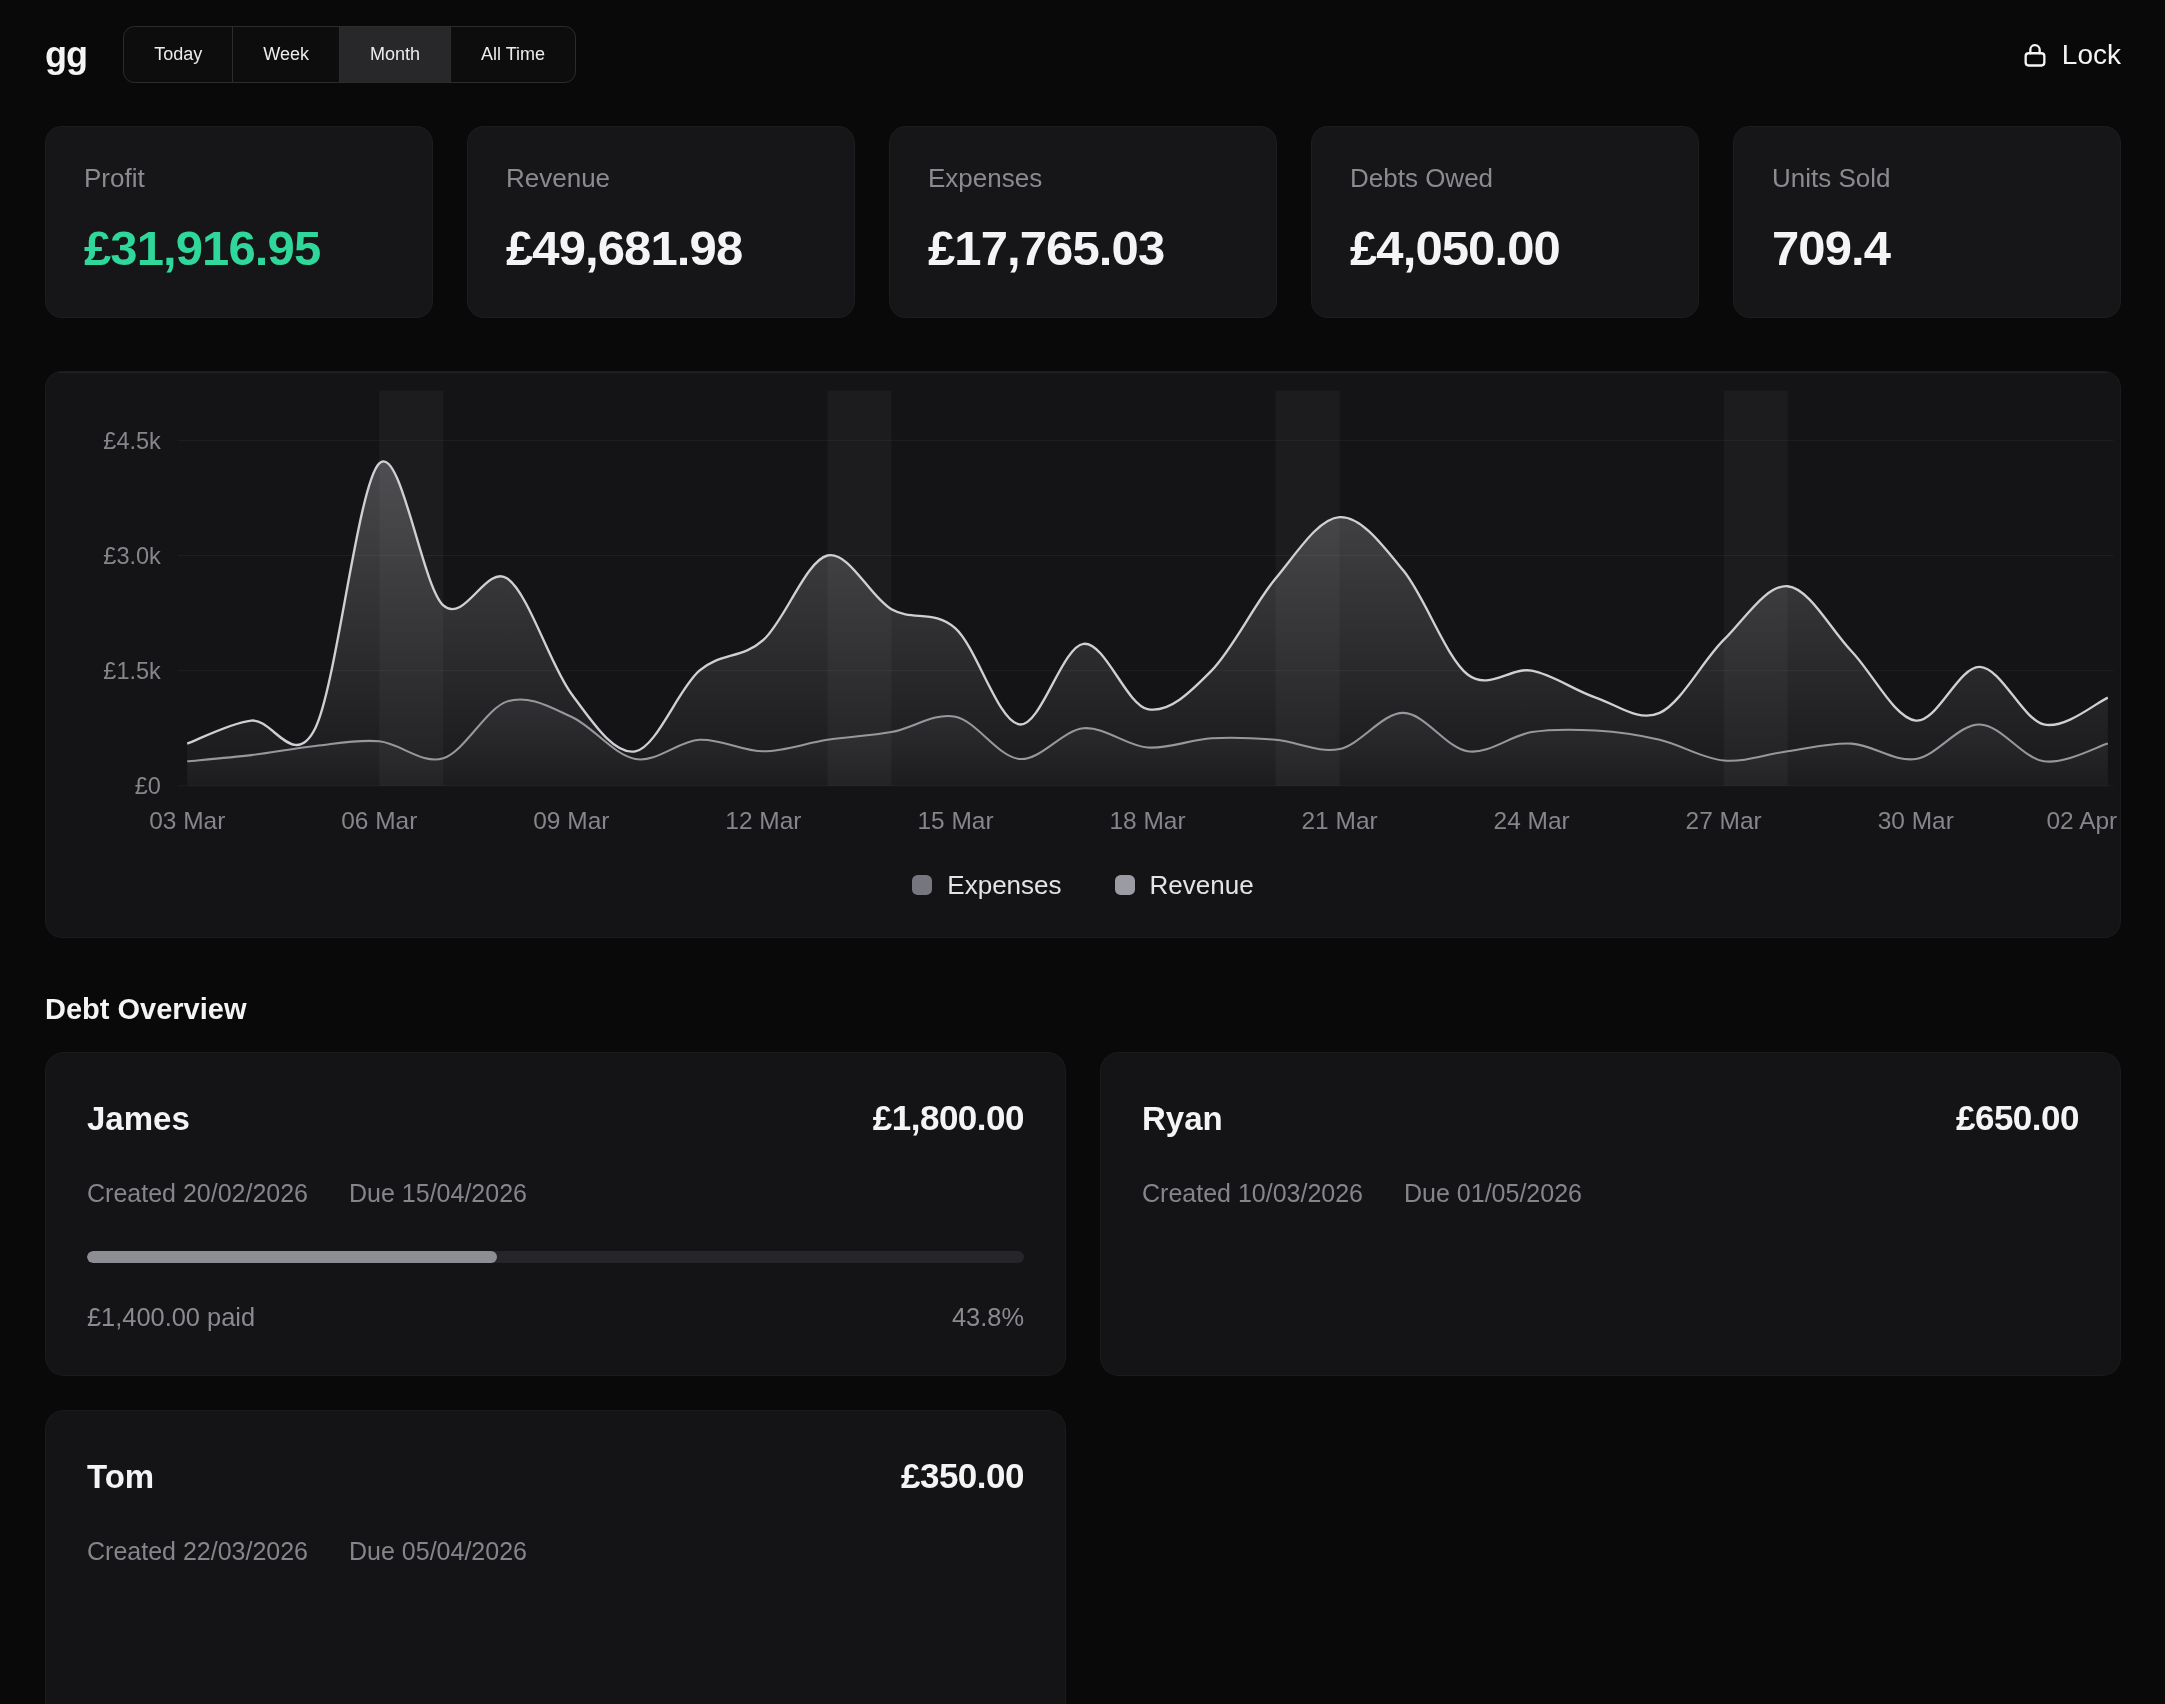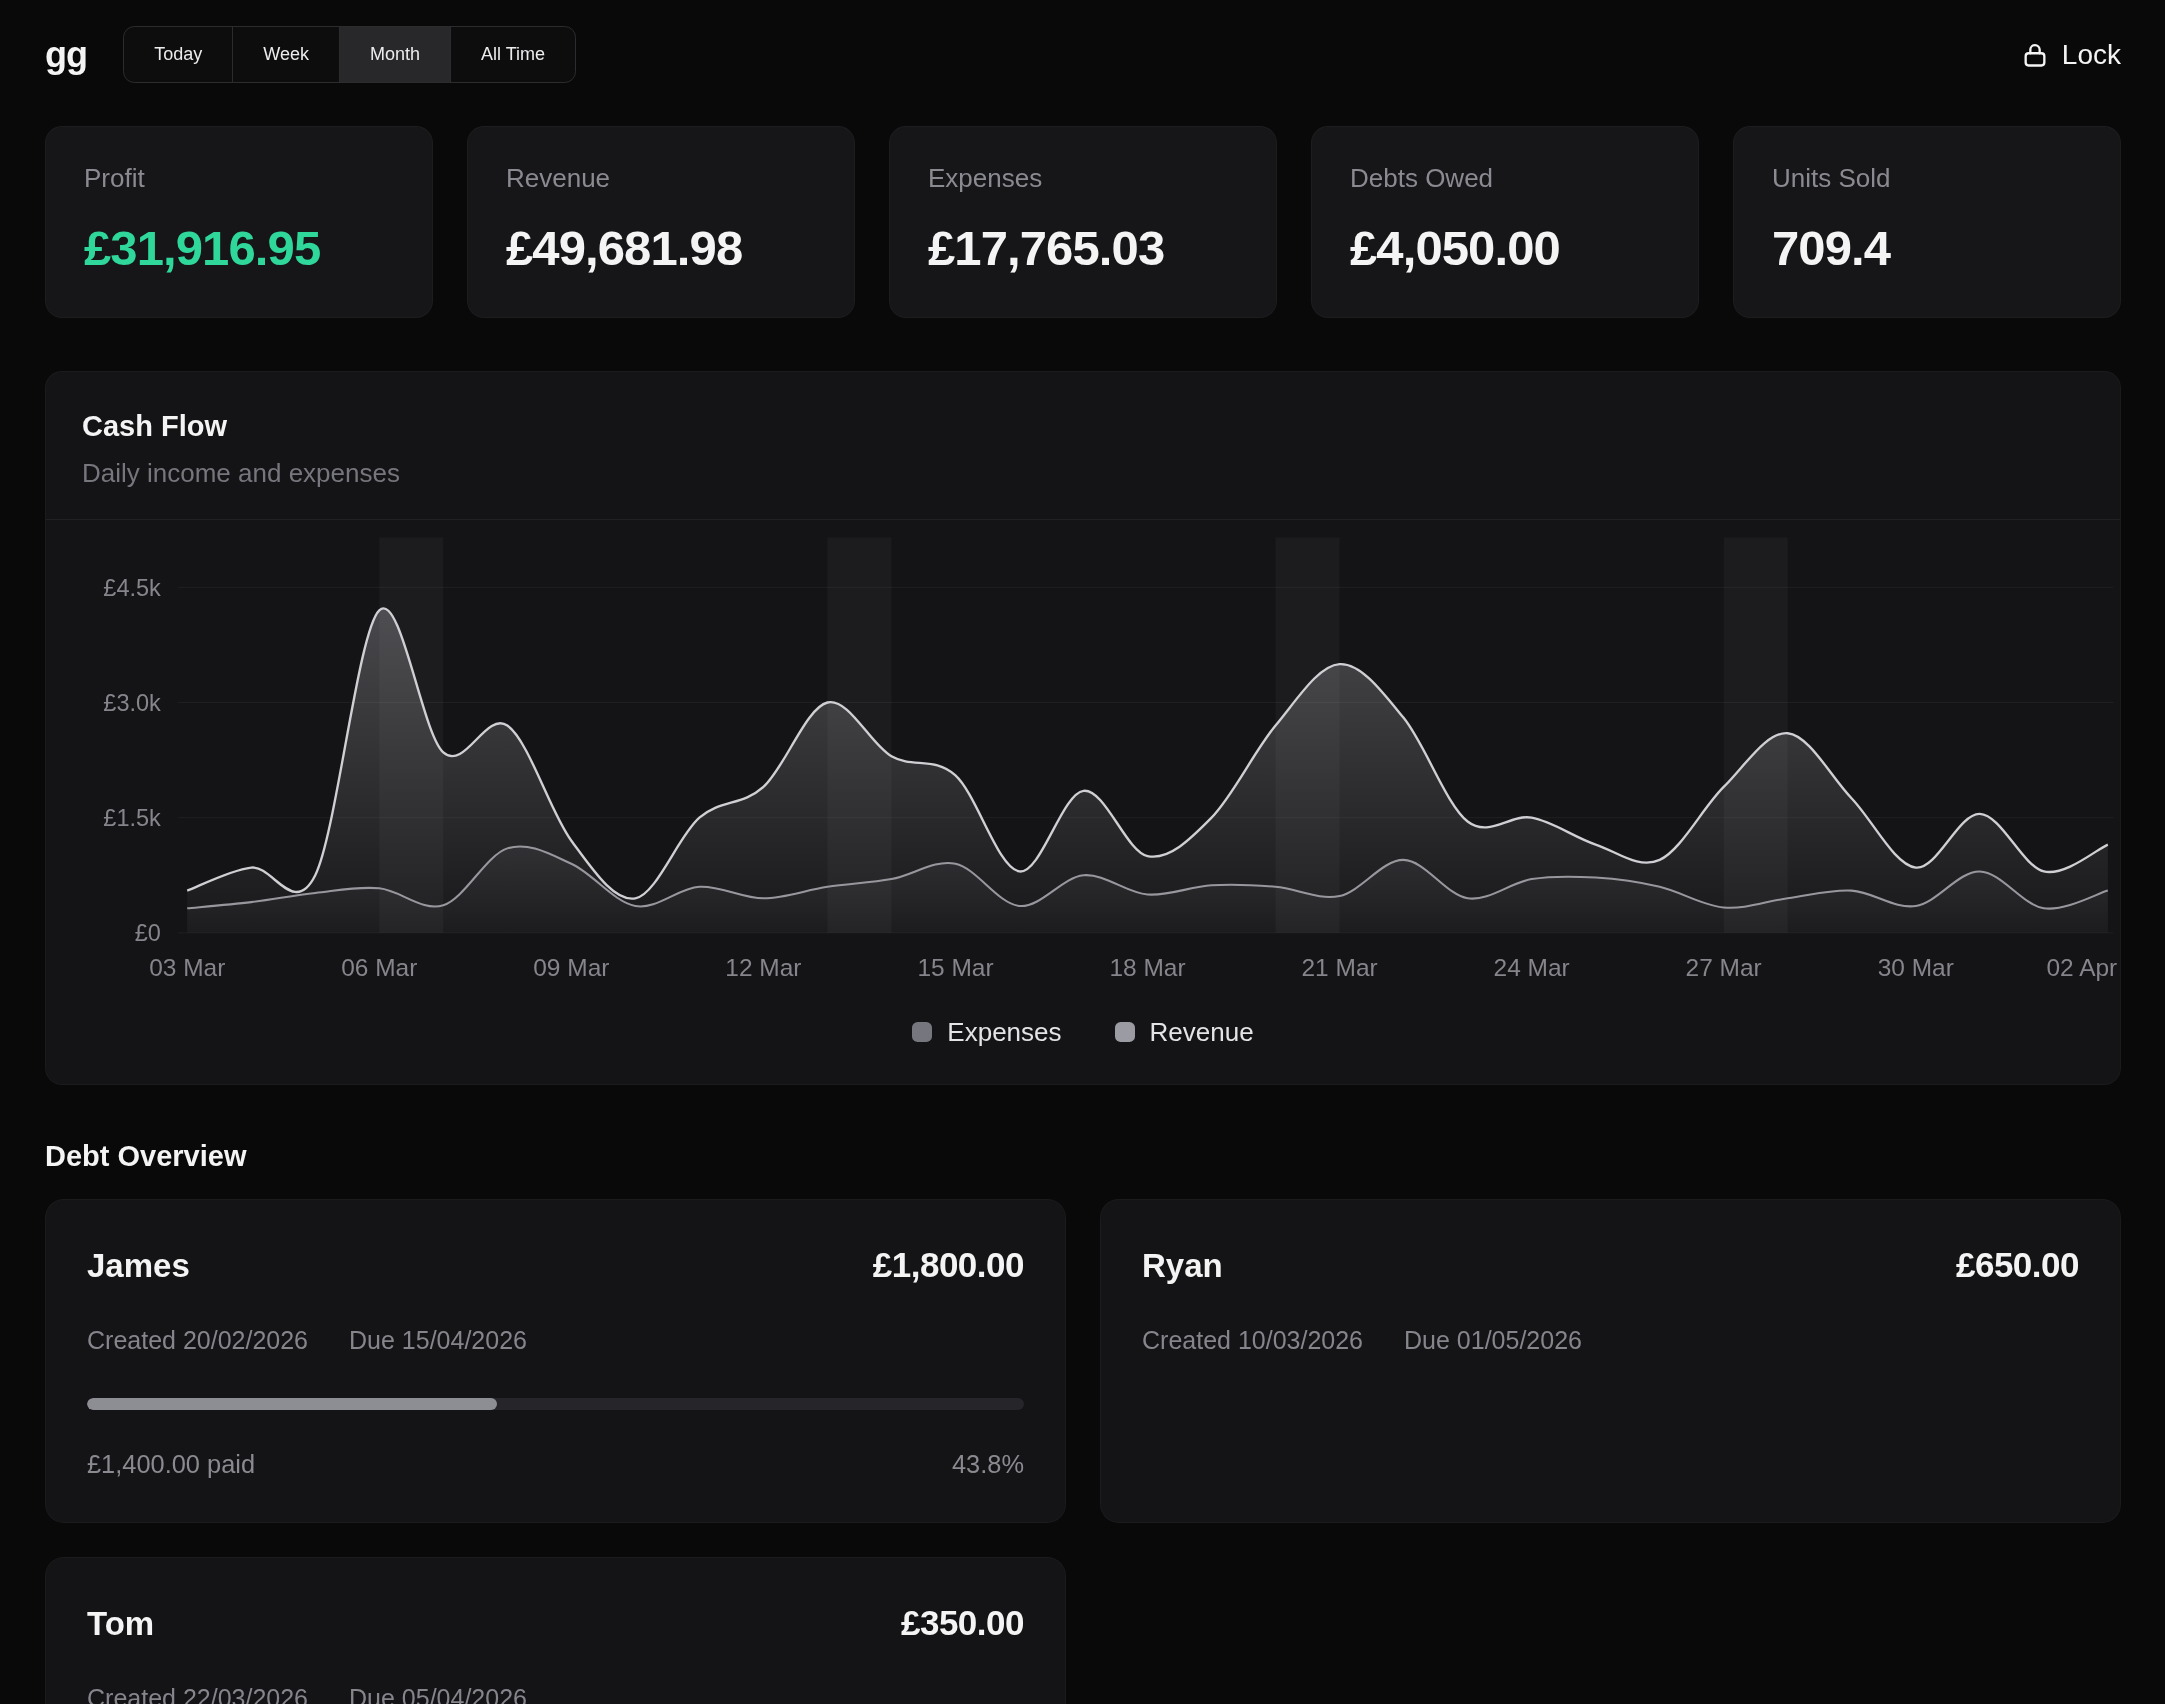--- a/index.html
+++ b/index.html
@@ -90,24 +90,20 @@
     <div class="stat-label">Debts Owed</div>
     <div class="stat-value">£4,050.00</div>
   </div>
   <div class="stat-card">
     <div class="stat-label">Units Sold</div>
     <div class="stat-value">709.4</div>
   </div>
 </div>
 
 <div class="chart-card">
-  <div class="chart-head">
-    <div class="chart-title">Cash Flow</div>
-    <div class="chart-sub">Daily income and expenses</div>
-  </div>
   <div class="divider"></div>
   <div class="chart-body">
     <svg id="cashflow-svg" width="2075" height="471" viewBox="0 0 2204 500">
         <defs>
           <linearGradient id="grad-rev" gradientUnits="userSpaceOnUse" x1="0" y1="65" x2="0" y2="432">
             <stop offset="0%" stop-color="rgba(205,205,212,0.30)"></stop>
             <stop offset="100%" stop-color="rgba(205,205,212,0.02)"></stop>
           </linearGradient>
           <linearGradient id="grad-exp" gradientUnits="userSpaceOnUse" x1="0" y1="65" x2="0" y2="432">
             <stop offset="0%" stop-color="rgba(160,160,168,0.30)"></stop>

